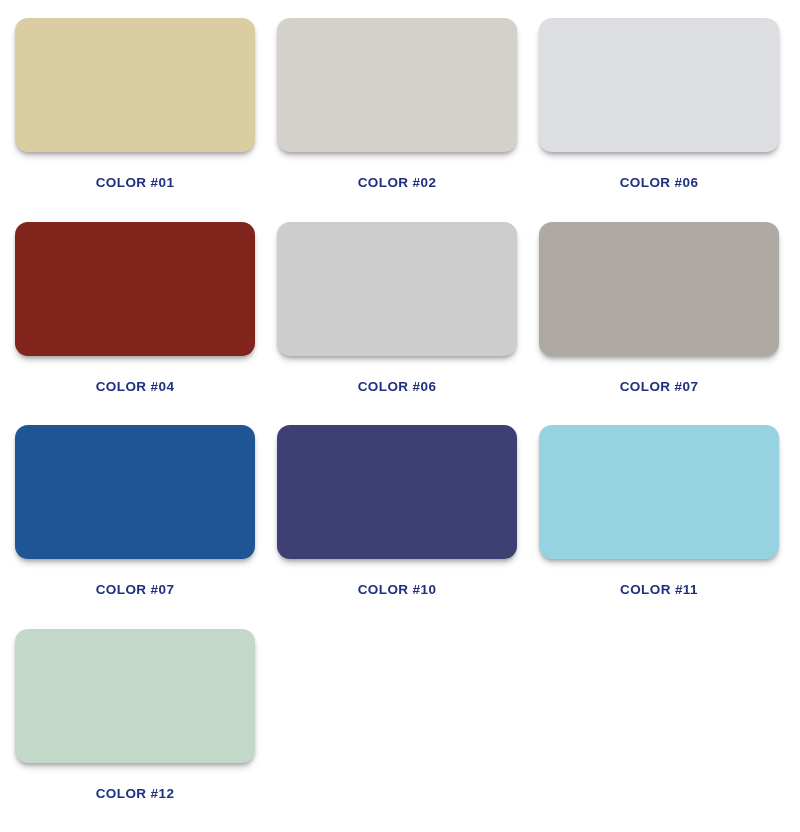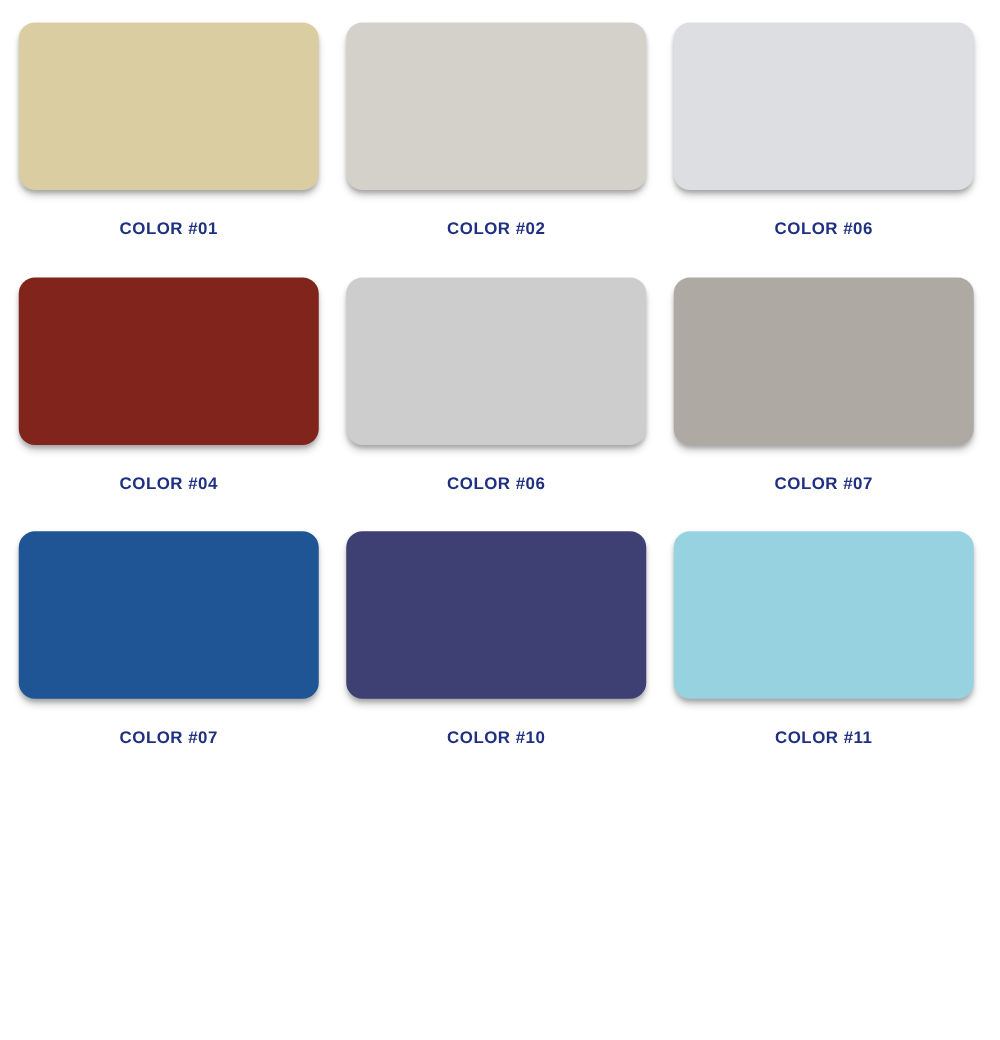--- a/index.html
+++ b/index.html
@@ -82,13 +82,17 @@
       <div class="swatch-label">COLOR #07</div>
     </div>
     <div class="swatch-cell">
       <div class="swatch-chip" style="background: rgb(62, 63, 115);"></div>
       <div class="swatch-label">COLOR #10</div>
     </div>
     <div class="swatch-cell">
       <div class="swatch-chip" style="background: rgb(150, 210, 224);"></div>
       <div class="swatch-label">COLOR #11</div>
     </div>
+    <div class="swatch-cell">
+      <div class="swatch-chip" style="background: rgb(195, 216, 201);"></div>
+      <div class="swatch-label">COLOR #12</div>
+    </div>
   </main>
 
 </body></html>

